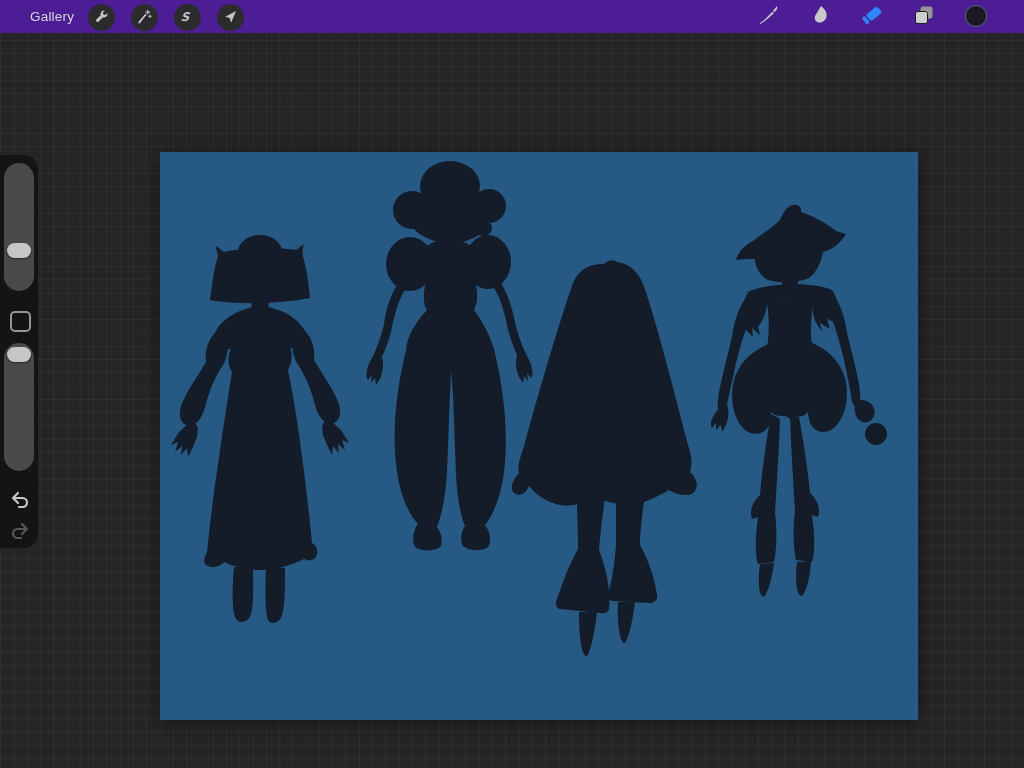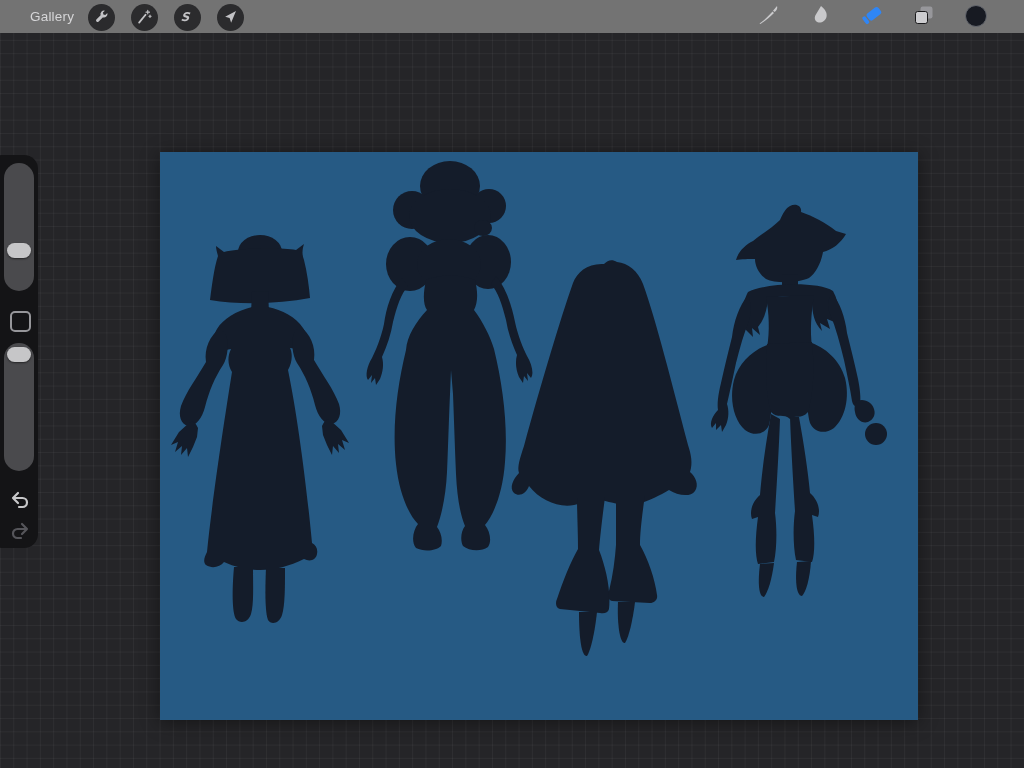--- a/index.html
+++ b/index.html
@@ -8,21 +8,21 @@
     font-family:"Liberation Sans",sans-serif;
     background-color:#252528;
     background-image:
       linear-gradient(rgba(255,255,255,0.045) 1px, transparent 1px),
       linear-gradient(90deg, rgba(255,255,255,0.045) 1px, transparent 1px);
     background-size:13.3px 13.3px;
   }
   
   .topbar{
     position:absolute;left:0;top:0;width:1024px;height:33px;
-    background:#737373;z-index:30;
+    background:#4c1d95;z-index:30;
   }
   .gallery{
     position:absolute;left:30px;top:0;height:33px;line-height:33px;
     color:#d6d6d8;font-size:13.5px;letter-spacing:.2px;cursor:default;
   }
   .circbtn{
     position:absolute;top:3.5px;width:27px;height:27px;border-radius:50%;
     background:#2b2b2d;display:flex;align-items:center;justify-content:center;
   }
   .circbtn svg{display:block;}

